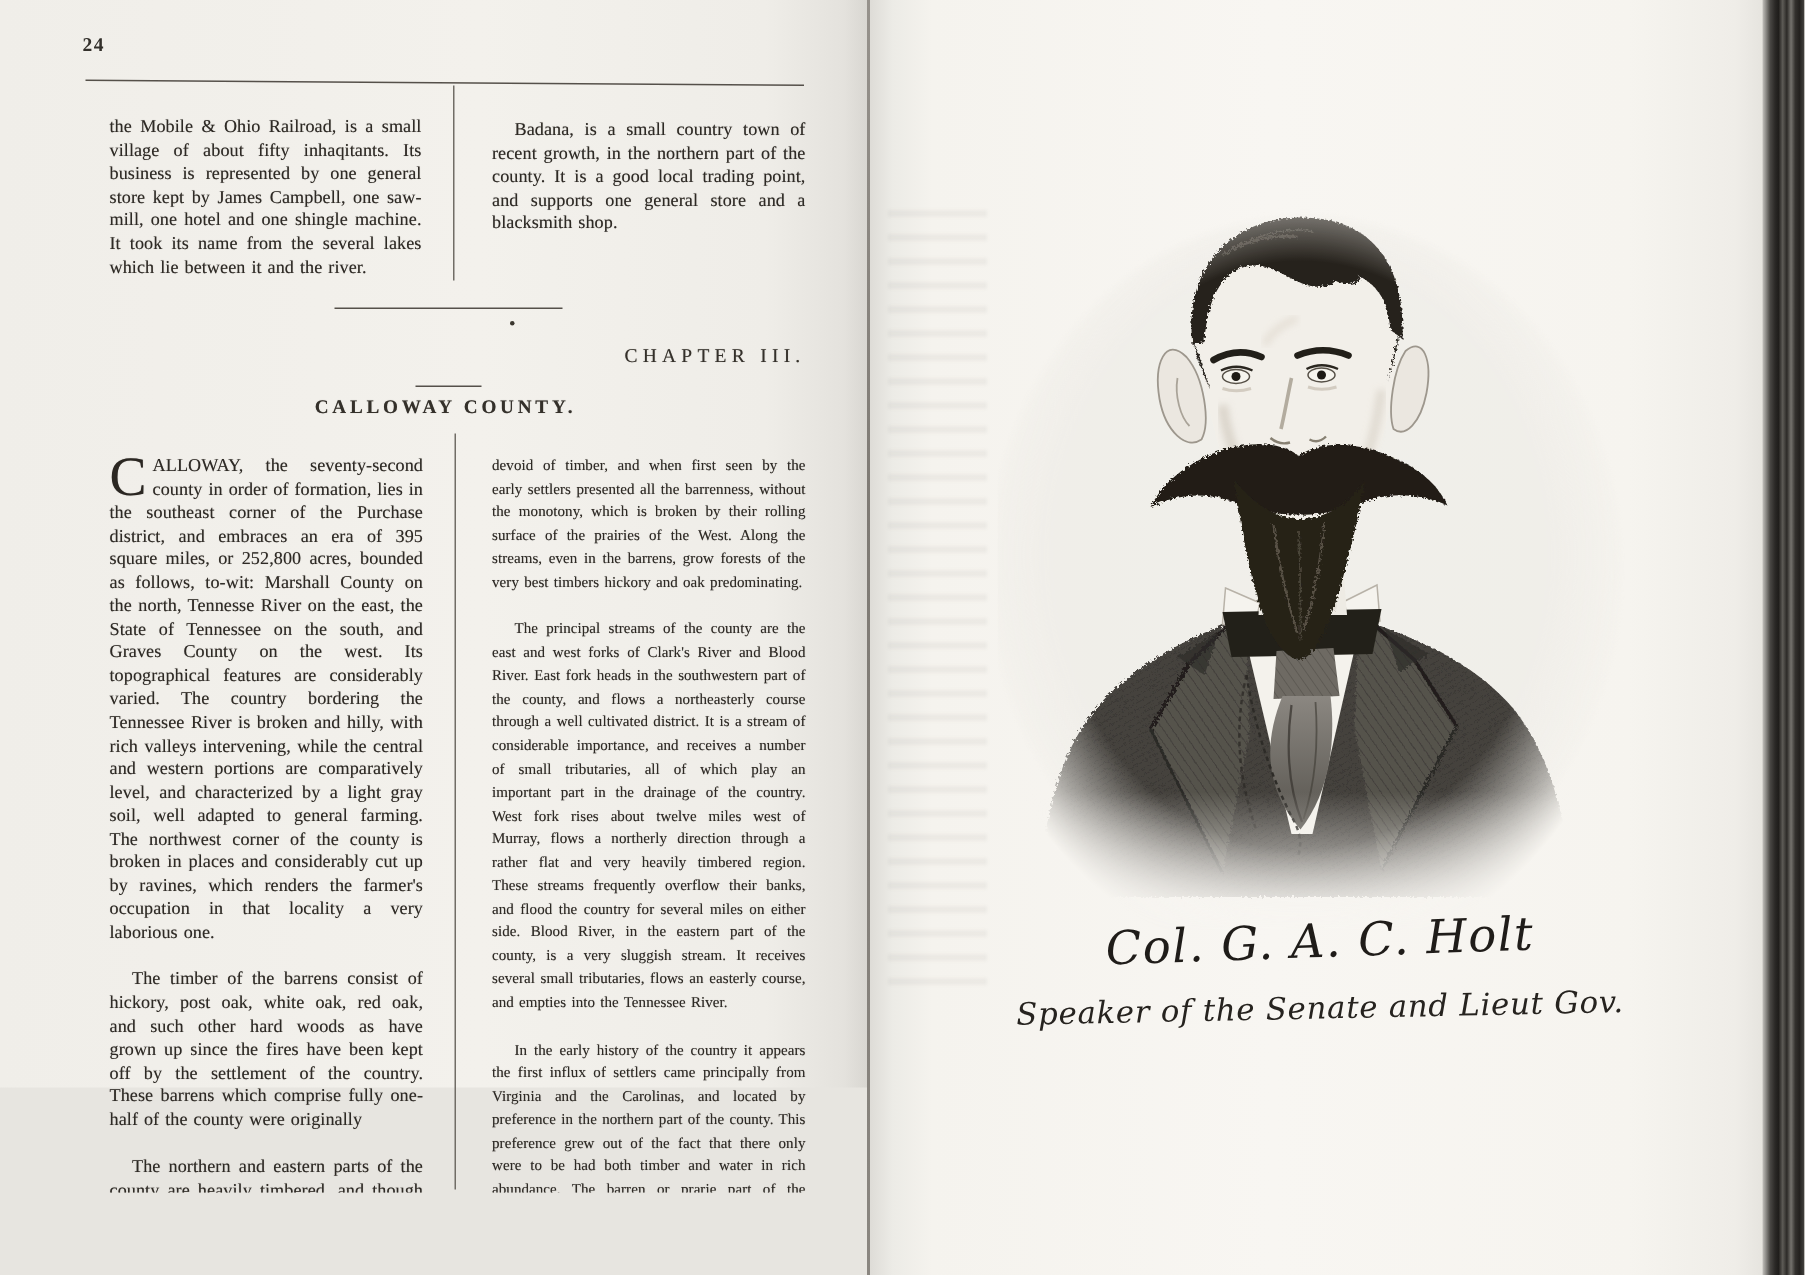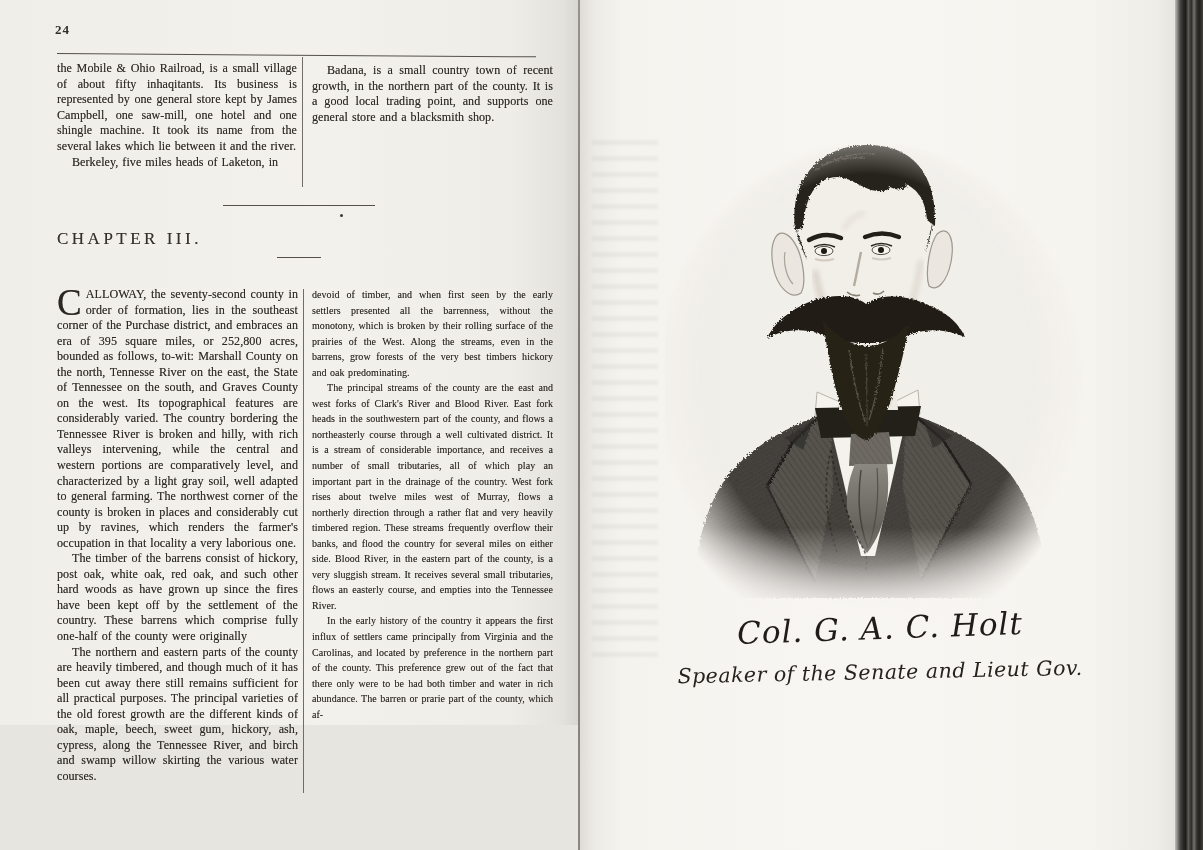--- a/index.html
+++ b/index.html
@@ -49,36 +49,36 @@
   .rule{position:absolute;background:#55504a;height:1.4px;}
   .head-rule{left:57px;top:53px;width:479px;transform:rotate(.4deg);transform-origin:left center;}
 
   .col{
     position:absolute;text-align:justify;
     font-size:12.1px;line-height:15.6px;
     color:#2e2a25;letter-spacing:.05px;word-spacing:.9px;
     text-shadow:0 0 .45px rgba(46,42,37,.5);
     overflow:hidden;
   }
-  .col p{margin:0;text-indent:15px;}
+  .col p{margin:16px;text-indent:15px;}
   .col p.noindent{text-indent:0;}
   .top-col1{left:57px;top:61px;width:240px;height:132px;}
   .top-col2{left:312px;top:63px;width:241px;height:132px;}
   .vdiv{position:absolute;width:1.2px;background:#716d66;}
   .vdiv-top{left:302px;top:57px;height:130px;}
   .vdiv-main{left:303px;top:289px;height:504px;}
 
   .orn-rule{left:223px;top:205px;width:152px;height:1.3px;}
   .orn-dot{
     position:absolute;left:340px;top:214px;width:3px;height:3px;
     border-radius:50%;background:#3b372f;
   }
   .ch-title{
-    position:absolute;left:57px;top:229px;width:480px;text-align:left;
-    font-size:17px;letter-spacing:3.5px;color:#34302a;
+    position:absolute;left:57px;top:229px;width:480px;text-align:right;
+    font-size:13px;letter-spacing:3.5px;color:#34302a;
     text-shadow:0 0 .5px rgba(52,48,42,.5);
   }
   .ch-rule{left:277px;top:257px;width:44px;height:1.2px;}
   .ch-sub{
     position:absolute;left:57px;top:264px;width:480px;text-align:center;
     font-size:12.8px;letter-spacing:2.5px;color:#34302a;font-weight:bold;
     text-shadow:0 0 .45px rgba(52,48,42,.5);
   }
   .main-col1{left:57px;top:287px;width:241px;height:508px;font-size:12.1px;line-height:15.55px;}
   .main-col2{left:312px;top:287px;width:241px;height:508px;font-size:10px;line-height:15.55px;}
@@ -117,20 +117,21 @@
     </div>
     <div class="col top-col2">
       <p>Badana, is a small country town of recent growth, in the northern part of the county. It is a good local trading point, and supports one general store and a blacksmith shop.</p>
     </div>
     <div class="vdiv vdiv-top"></div>
 
     <div class="rule orn-rule"></div>
     <div class="orn-dot"></div>
     <div class="ch-title">CHAPTER III.</div>
     <div class="rule ch-rule"></div>
+    <div class="ch-sub">CALLOWAY COUNTY.</div>
 
     <div class="col main-col1">
       <p class="noindent"><span class="dropcap">C</span><span>ALLOWAY, the seventy-second county in order of formation, lies in the southeast corner of the Purchase district, and embraces an era of 395 square miles, or 252,800 acres, bounded as follows, to-wit: Marshall County on the north, Tennesse River on the east, the State of Tennessee on the south, and Graves County on the west.  Its topographical features are considerably varied.  The country bordering the Tennessee River is broken and hilly, with rich valleys intervening, while the central and western portions are comparatively level, and characterized by a light gray soil, well adapted to general farming.  The northwest corner of the county is broken in places and considerably cut up by ravines, which renders the farmer's occupation in that locality a very laborious one.</span></p>
       <p>The timber of the barrens consist of hickory, post oak, white oak, red oak, and such other hard woods as have grown up since the fires have been kept off by the settlement of the country.  These barrens which comprise fully one-half of the county were originally</p>
       <p>The northern and eastern parts of the county are heavily timbered, and though much of it has been cut away there still remains sufficient for all practical purposes.  The principal varieties of the old forest growth are the different kinds of oak, maple, beech, sweet gum, hickory, ash, cypress, along the Tennessee River, and birch and swamp willow skirting the various water courses.</p>
     </div>
     <div class="col main-col2">
       <p class="noindent">devoid of timber, and when first seen by the early settlers presented all the barrenness, without the monotony, which is broken by their rolling surface of the prairies of the West.  Along the streams, even in the barrens, grow forests of the very best timbers hickory and oak predominating.</p>
       <p>The principal streams of the county are the east and west forks of Clark's River and Blood River.  East fork heads in the southwestern part of the county, and flows a northeasterly course through a well cultivated district.  It is a stream of considerable importance, and receives a number of small tributaries, all of which play an important part in the drainage of the country.  West fork rises about twelve miles west of Murray, flows a northerly direction through a rather flat and very heavily timbered region.  These streams frequently overflow their banks, and flood the country for several miles on either side.  Blood River, in the eastern part of the county, is a very sluggish stream.  It receives several small tributaries, flows an easterly course, and empties into the Tennessee River.</p>
       <p>In the early history of the country it appears the first influx of settlers came principally from Virginia and the Carolinas, and located by preference in the northern part of the county.  This preference grew out of the fact that there only were to be had both timber and water in rich abundance.  The barren or prarie part of the county, which af-</p>

